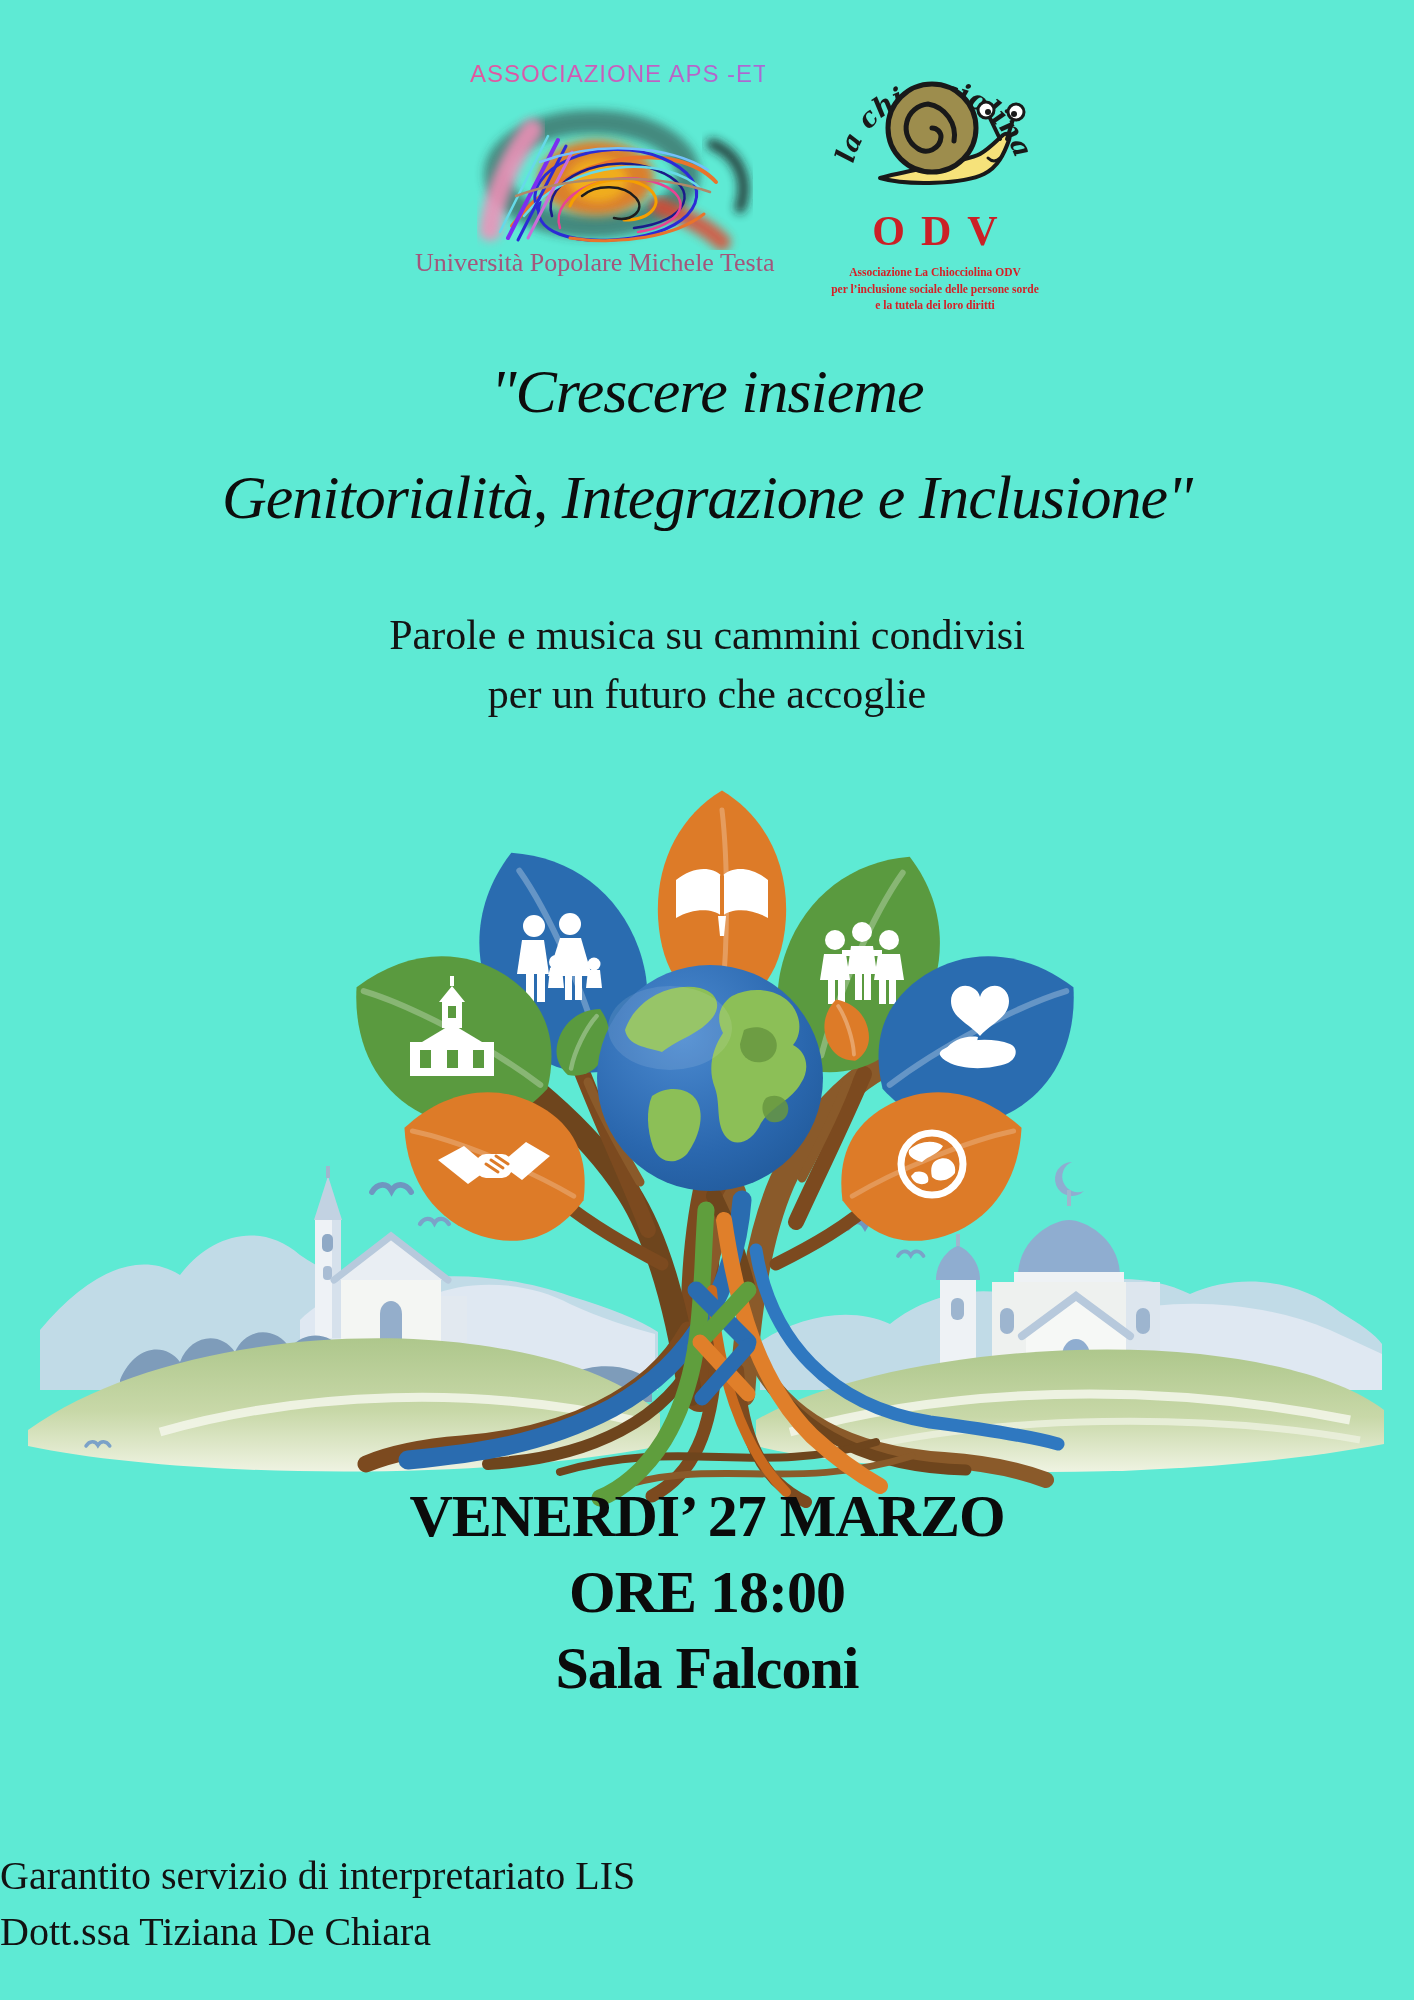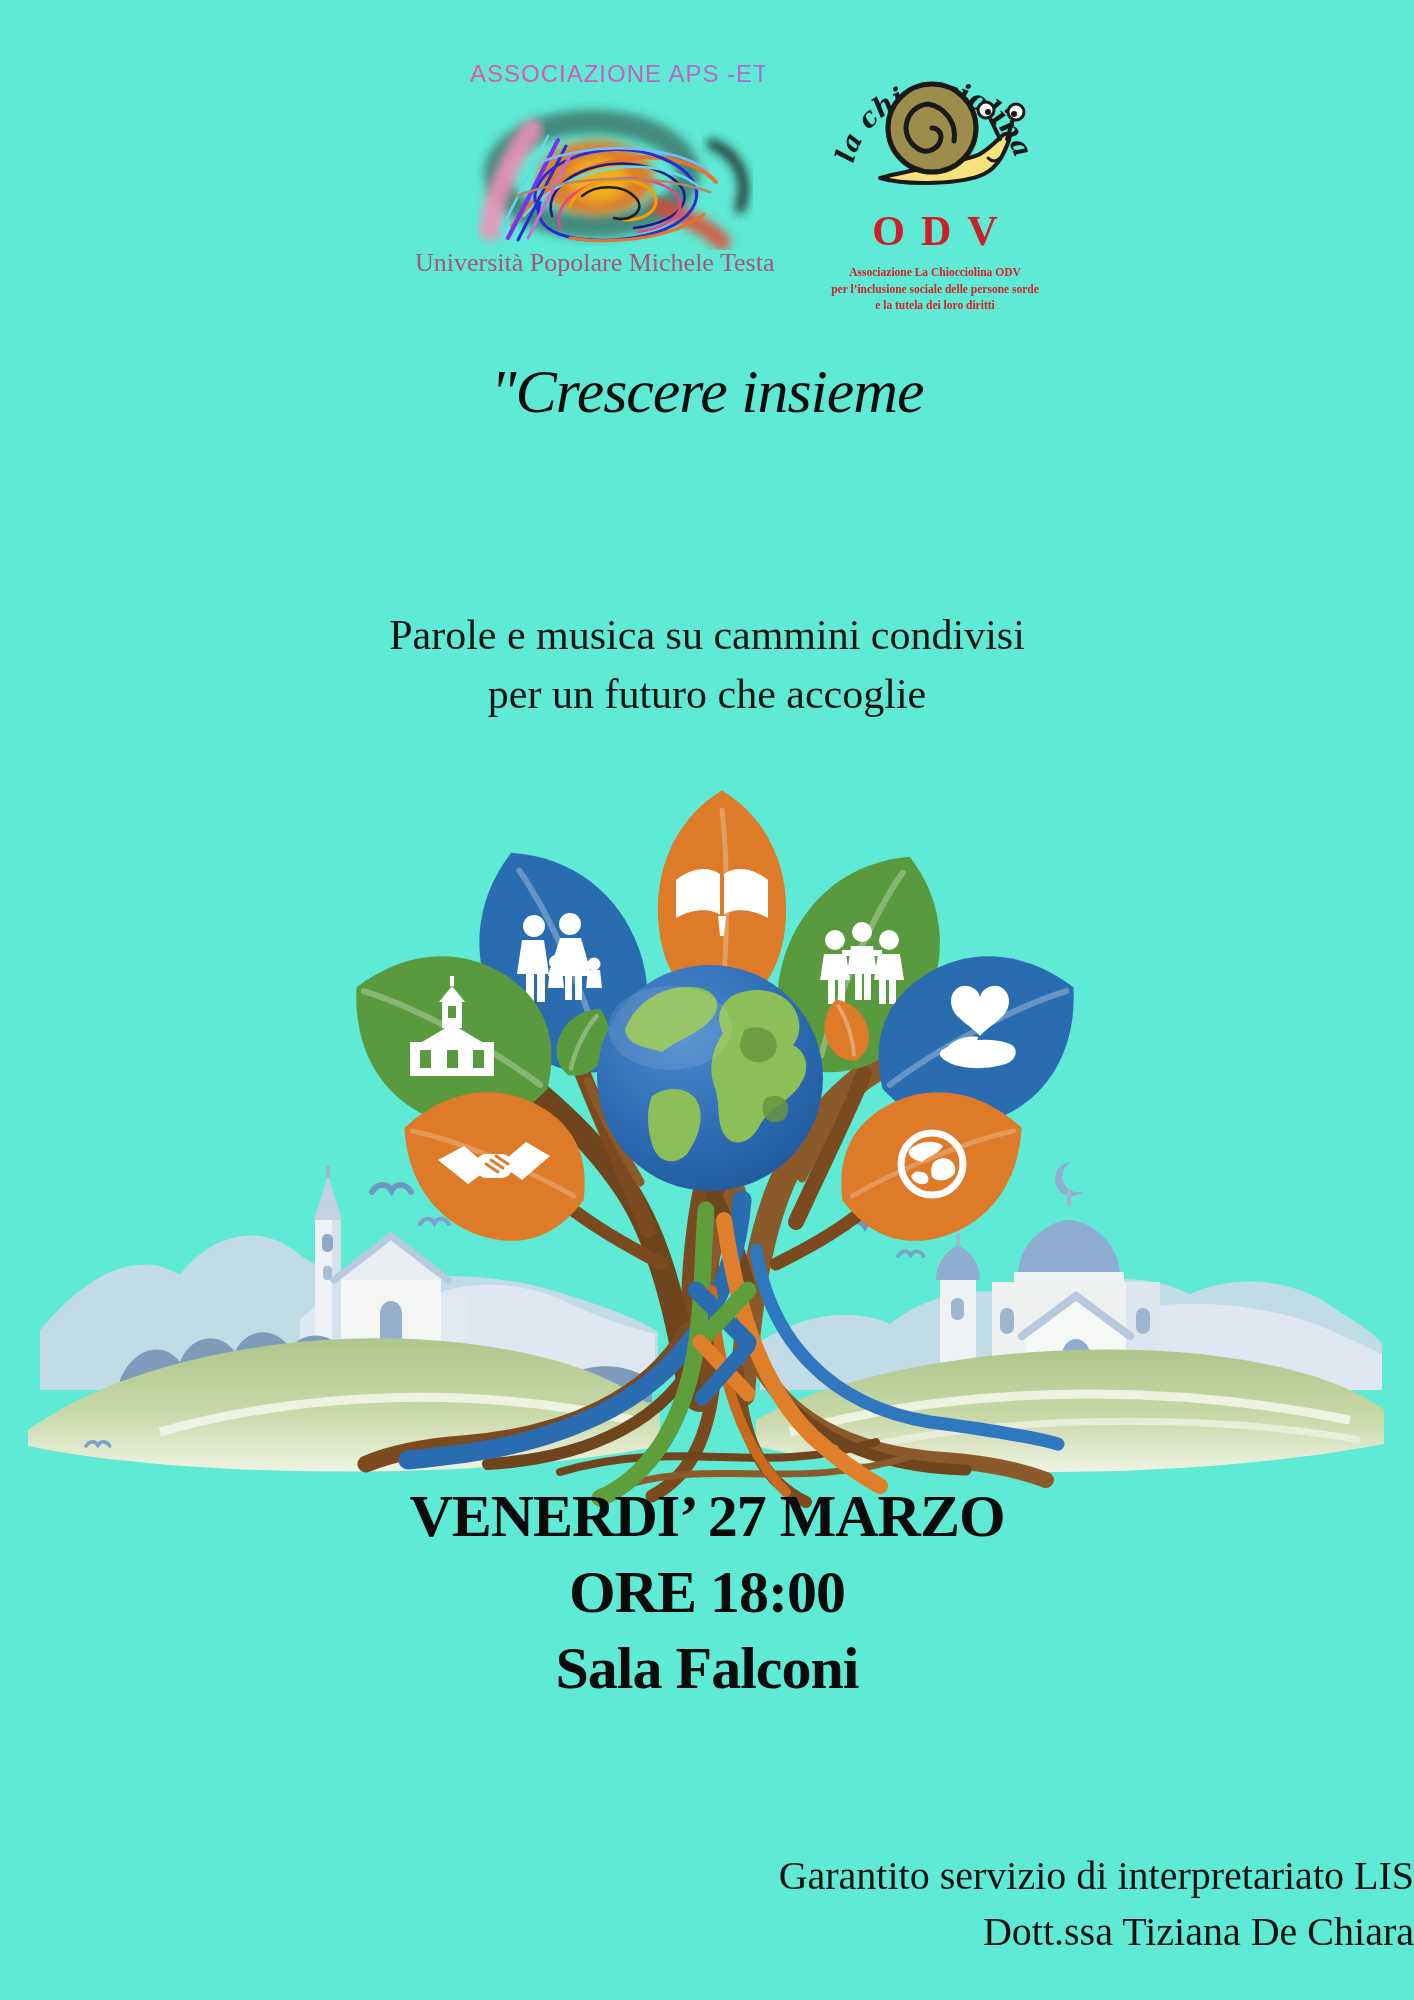--- a/index.html
+++ b/index.html
@@ -29,21 +29,21 @@
   .odv-caption{
     margin-top:12px;font-size:11.5px;font-weight:bold;color:#d61f26;line-height:1.45;white-space:nowrap;
   }
   
   .title{position:absolute;top:338px;left:0;width:100%;text-align:center;
     font-style:italic;font-size:62px;line-height:106px;letter-spacing:-1px;color:#0d0d0d;}
   .subtitle{position:absolute;top:606px;left:0;width:100%;text-align:center;
     font-size:42px;line-height:59px;color:#141414;}
   .event{position:absolute;top:1478px;left:0;width:100%;text-align:center;
     font-size:60px;font-weight:bold;line-height:76px;letter-spacing:-1px;color:#0b0b0b;}
-  .footer{position:absolute;top:1848px;left:0;width:100%;text-align:right;
+  .footer{position:absolute;top:1848px;left:0;width:100%;text-align:left;
     font-size:40px;line-height:56px;color:#121212;}
   .illustration{position:absolute;left:0;top:730px;}
   svg text.arc{font-family:"DejaVu Serif","Liberation Serif",serif;font-style:italic;font-weight:bold;}
 </style>
 </head>
 <body>
 
 <div class="page">
 
   <div class="logo-left">
@@ -104,20 +104,21 @@
     <div class="odv">ODV</div>
     <div class="odv-caption">
       <div>Associazione La Chiocciolina ODV</div>
       <div>per l’inclusione sociale delle persone sorde</div>
       <div>e la tutela dei loro diritti</div>
     </div>
   </div>
 
   <div class="title">
     <div>"Crescere insieme</div>
+    <div>Genitorialità, Integrazione e Inclusione"</div>
   </div>
 
   <div class="subtitle">
     <div>Parole e musica su cammini condivisi</div>
     <div>per un futuro che accoglie</div>
   </div>
 
   <svg class="illustration" width="1414" height="800" viewBox="0 0 1414 800">
     <defs>
       <linearGradient id="hillL" x1="0" y1="0" x2="0" y2="1">

